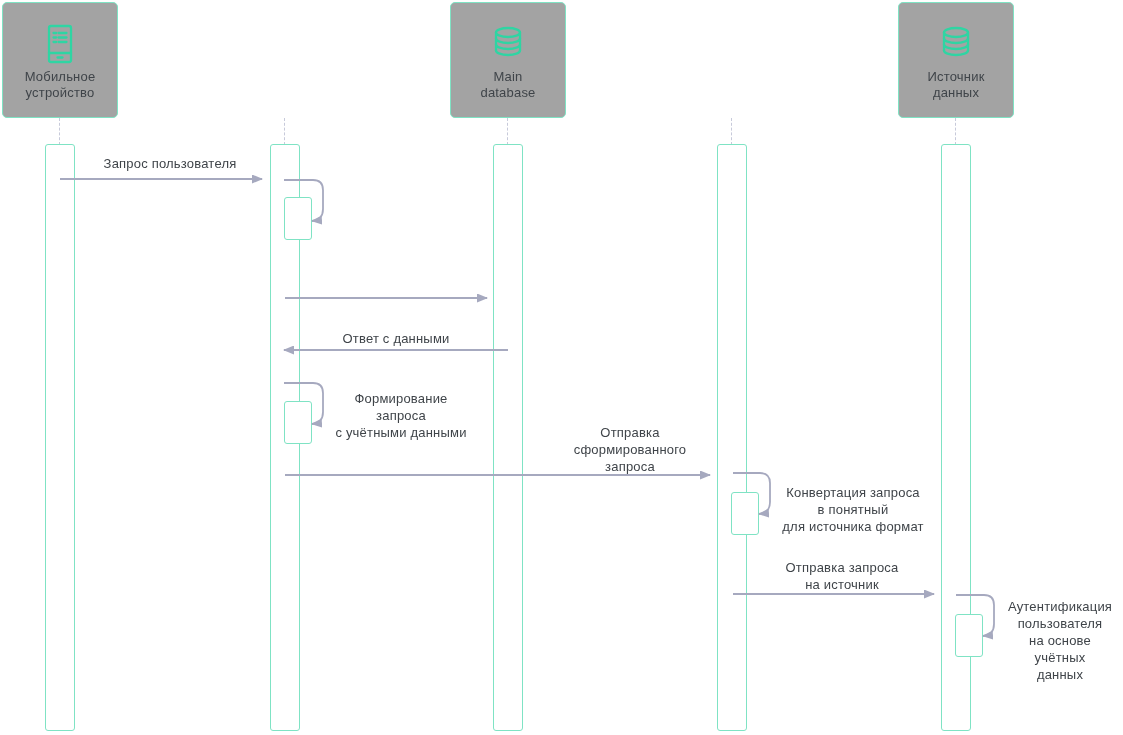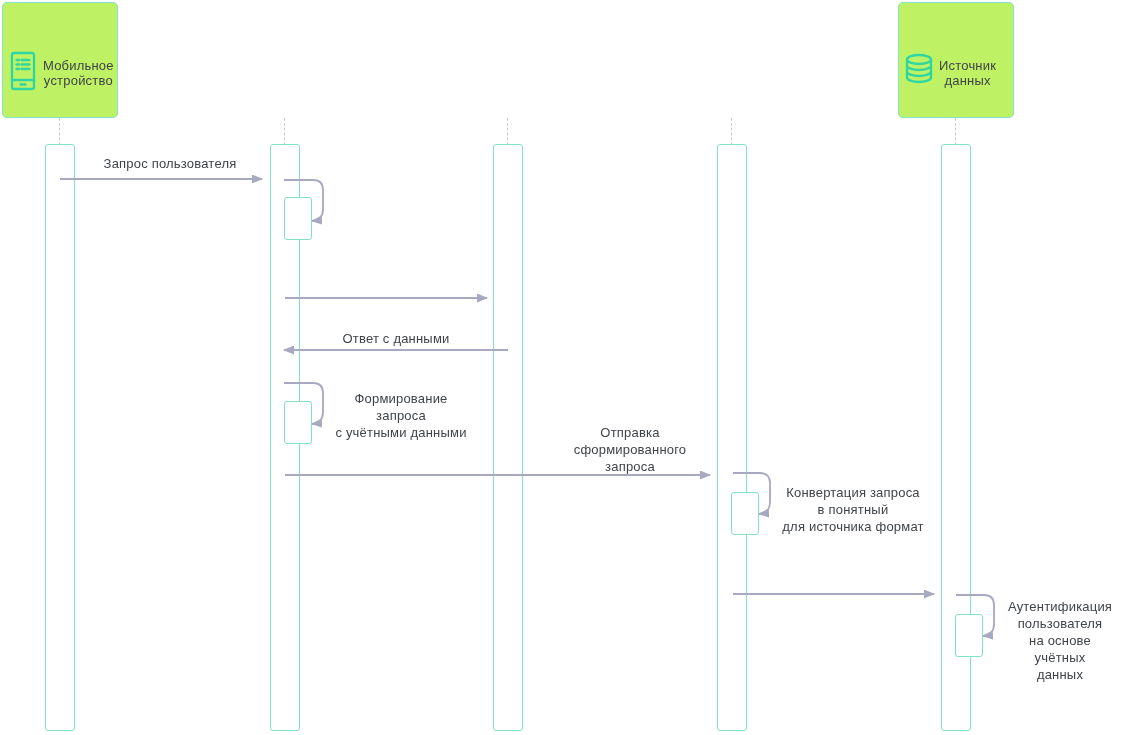--- a/index.html
+++ b/index.html
@@ -9,22 +9,22 @@
     width:1123px; height:735px;
     background:#ffffff;
     font-family:"Liberation Sans", sans-serif;
     overflow:hidden;
   }
   .pbox {
     position:absolute; top:2px;
     width:116px; height:116px;
     border:1.5px solid #7fe3c4;
     border-radius:5px;
-    background:#bef264;
-    display:flex; flex-direction:row; align-items:center;
+    background:#a3a3a3;
+    display:flex; flex-direction:column; align-items:center;
     padding-top:21px;
   }
   .picon { width:40px; height:40px; flex:0 0 auto; }
   .picon svg { display:block; width:40px; height:40px; }
   .plabel {
     margin-top:5px;
     font-size:13px; line-height:15.5px;
     color:#3f4449; text-align:center;
     white-space:pre-line; letter-spacing:.2px;
   }
@@ -66,20 +66,33 @@
         <path d="M13.5 9 h2.6 M18.5 9 h8 M13.5 13.5 h2.6 M18.5 13.5 h8 M13.5 18 h2.6 M18.5 18 h8"></path>
         <path d="M9 29 h22"></path>
         <path d="M17.5 33.5 h5"></path>
       </svg>
     </div>
     <div class="plabel">Мобильное
 устройство</div>
   </div>
 
 
+  <div class="pbox" style="left:450px">
+    <div class="picon">
+      <svg viewBox="0 0 40 40" fill="none" stroke="#2fd5a3" stroke-width="2.3" stroke-linecap="round">
+        <ellipse cx="20" cy="8.5" rx="12" ry="4.5"></ellipse>
+        <path d="M8 8.5 v18 M32 8.5 v18"></path>
+        <path d="M8 14.5 c0 2.5 5.4 4.5 12 4.5 s12 -2 12 -4.5"></path>
+        <path d="M8 20.5 c0 2.5 5.4 4.5 12 4.5 s12 -2 12 -4.5"></path>
+        <path d="M8 26.5 c0 2.5 5.4 4.5 12 4.5 s12 -2 12 -4.5"></path>
+      </svg>
+    </div>
+    <div class="plabel">Main
+database</div>
+  </div>
 
 
   <div class="pbox" style="left:898px">
     <div class="picon">
       <svg viewBox="0 0 40 40" fill="none" stroke="#2fd5a3" stroke-width="2.3" stroke-linecap="round">
         <ellipse cx="20" cy="8.5" rx="12" ry="4.5"></ellipse>
         <path d="M8 8.5 v18 M32 8.5 v18"></path>
         <path d="M8 14.5 c0 2.5 5.4 4.5 12 4.5 s12 -2 12 -4.5"></path>
         <path d="M8 20.5 c0 2.5 5.4 4.5 12 4.5 s12 -2 12 -4.5"></path>
         <path d="M8 26.5 c0 2.5 5.4 4.5 12 4.5 s12 -2 12 -4.5"></path>
@@ -129,18 +142,20 @@
   <div class="mlabel" style="left:396px;  top:330px">Ответ с данными</div>
   <div class="mlabel" style="left:401px;  top:390px">Формирование
 запроса
 с учётными данными</div>
   <div class="mlabel" style="left:630px;  top:424px">Отправка
 сформированного
 запроса</div>
   <div class="mlabel" style="left:853px;  top:484px">Конвертация запроса
 в понятный
 для источника формат</div>
+  <div class="mlabel" style="left:842px;  top:559px">Отправка запроса
+на источник</div>
   <div class="mlabel" style="left:1060px; top:598px">Аутентификация
 пользователя
 на основе учётных
 данных</div>
 
 </div>
 
 </body></html>

